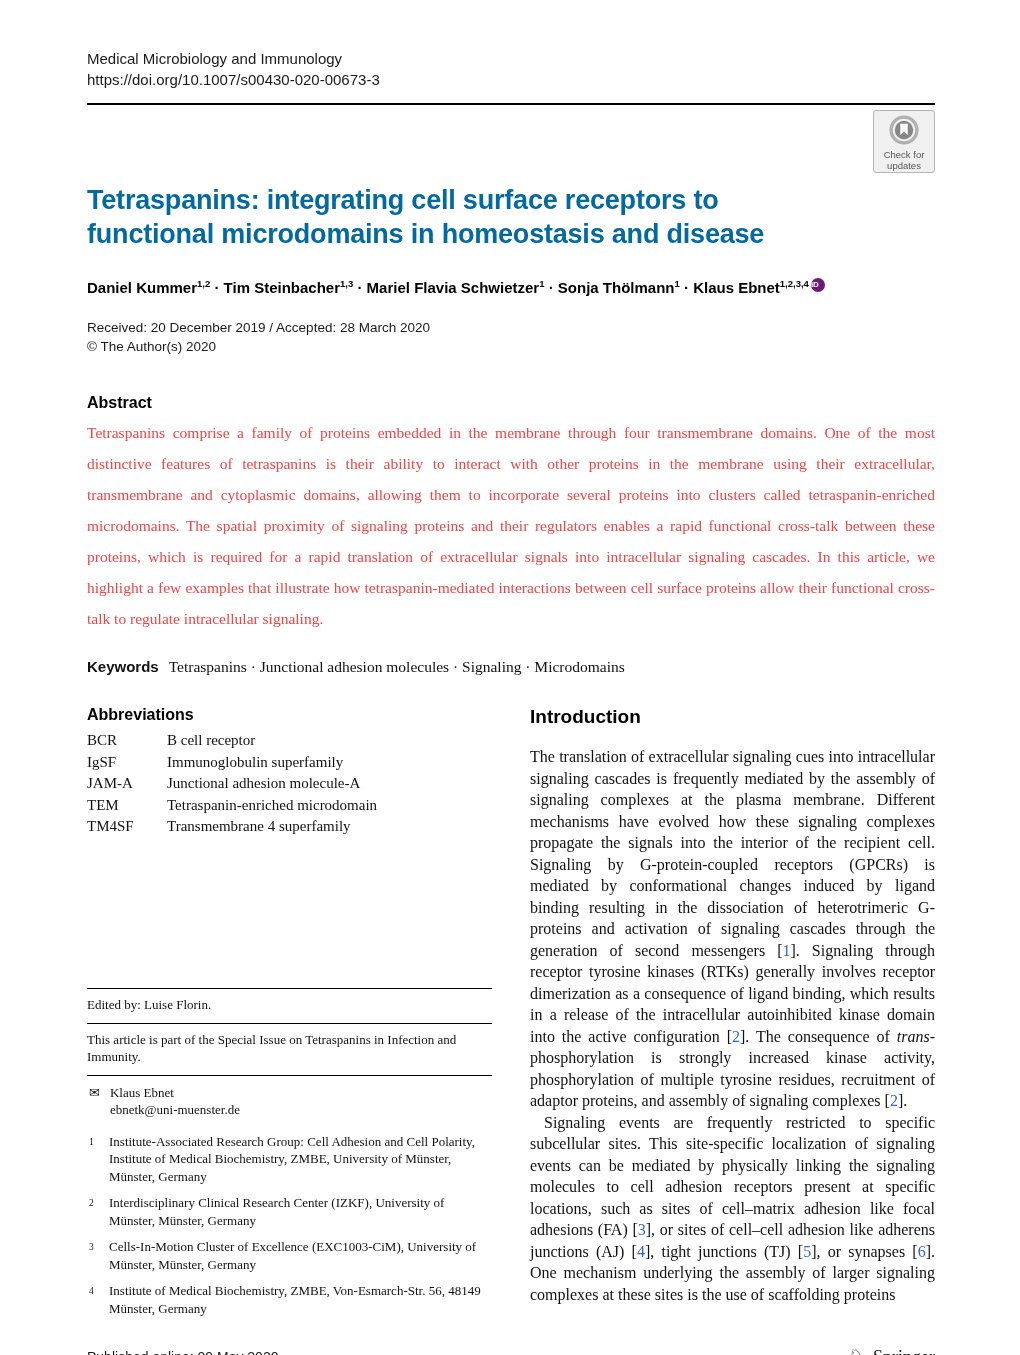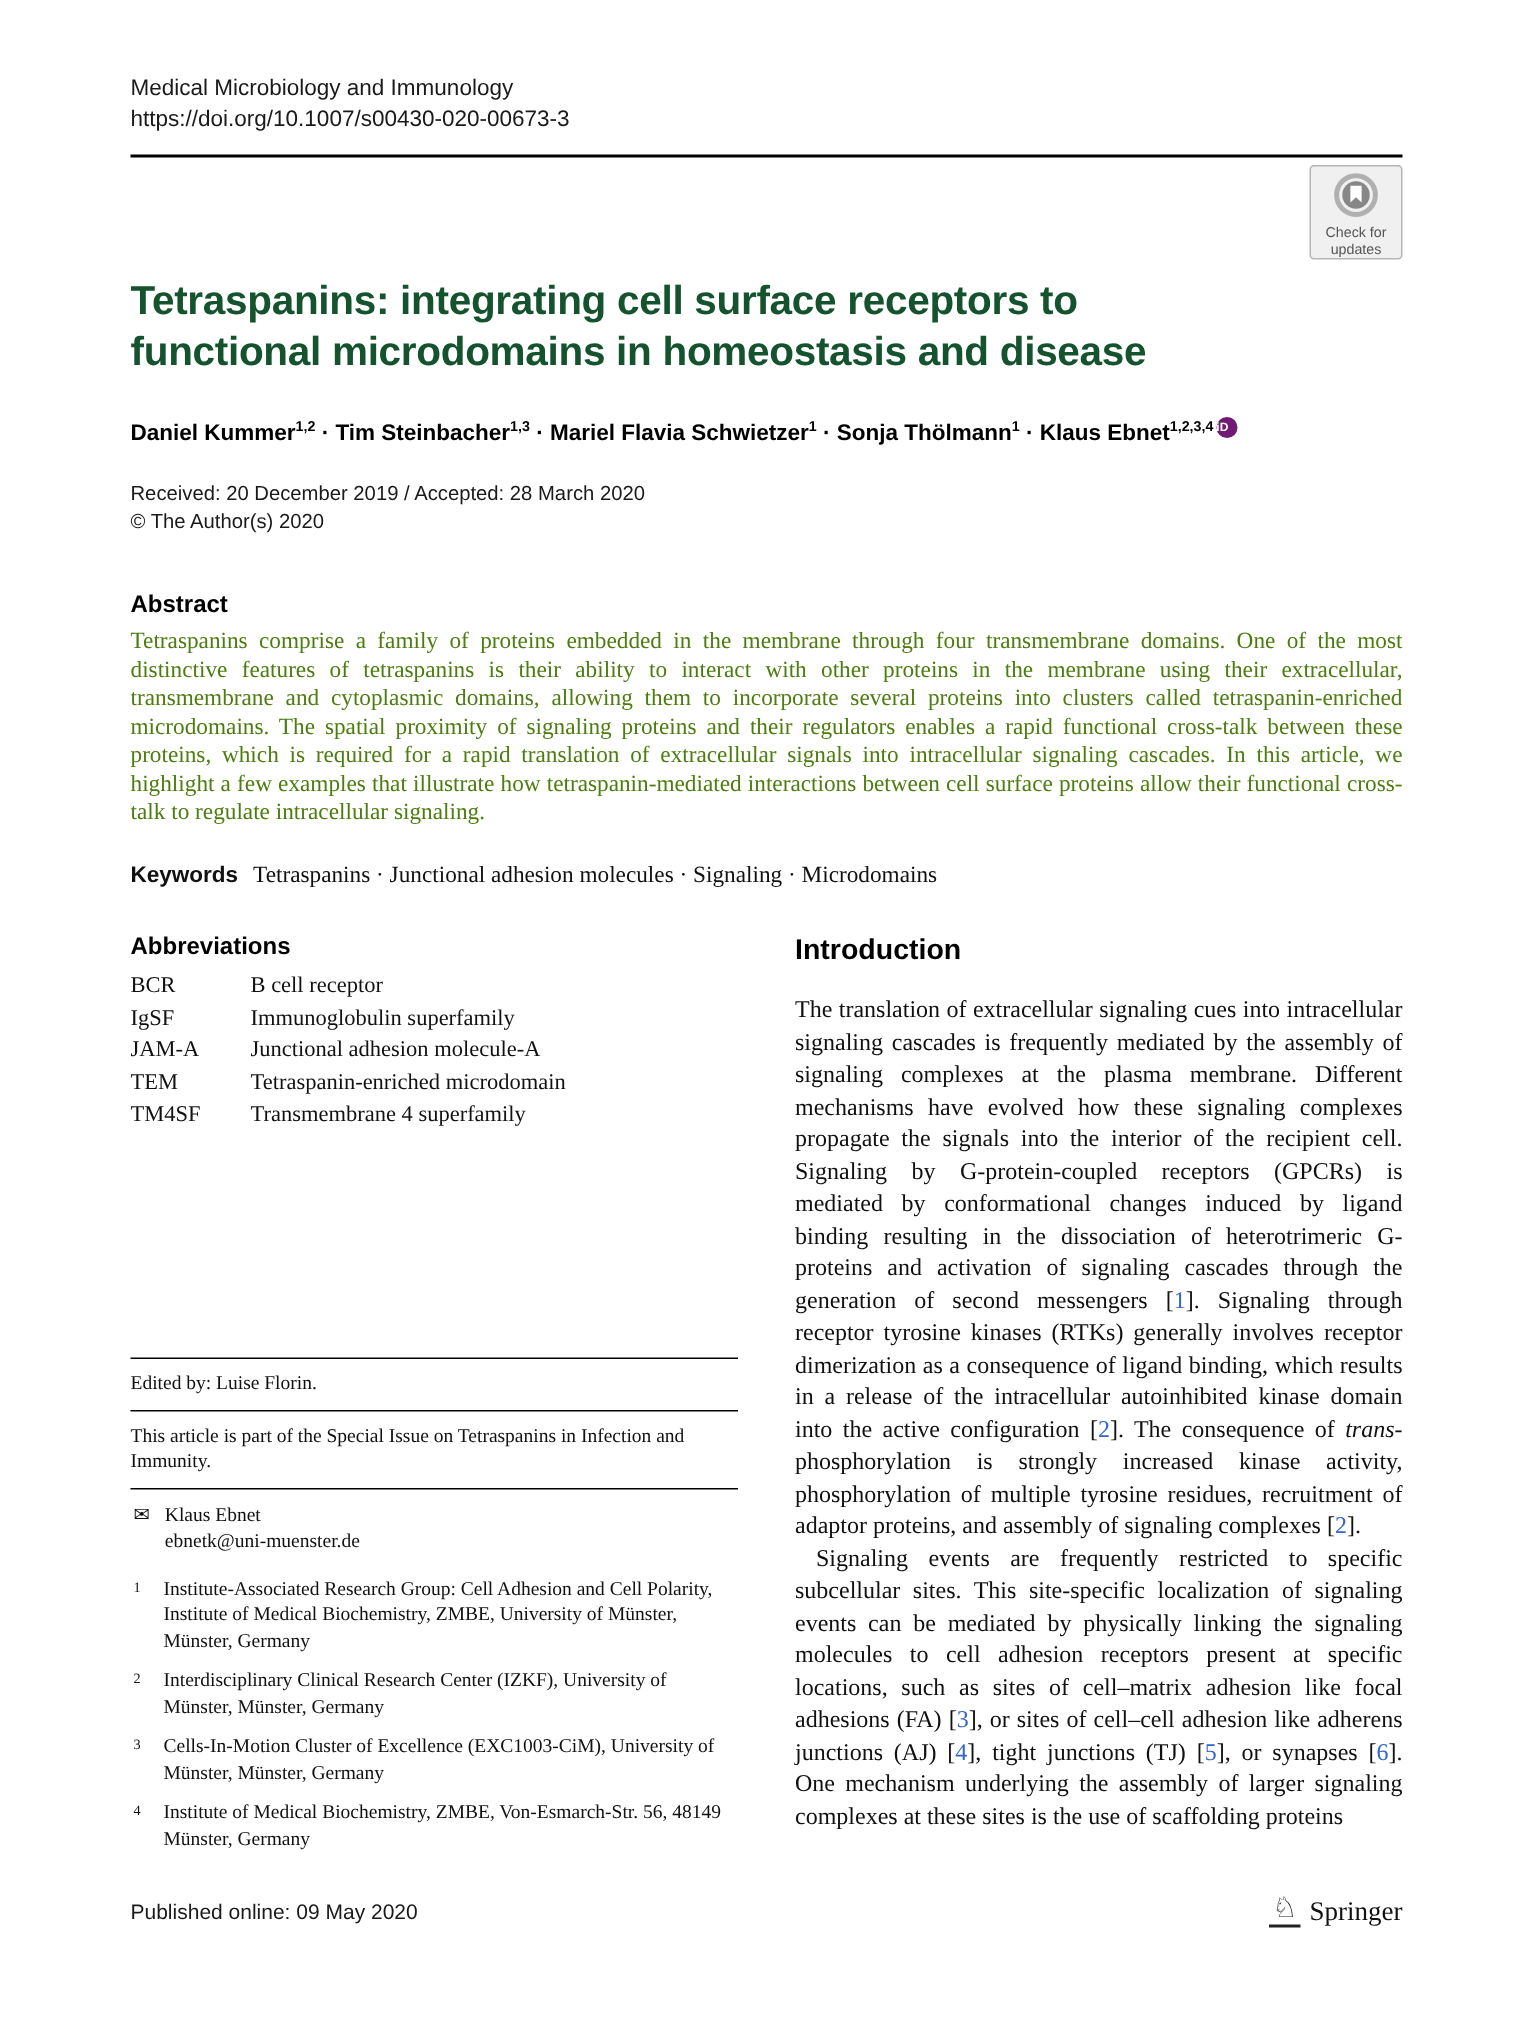--- a/index.html
+++ b/index.html
@@ -29,37 +29,37 @@
     background: #f0f0f0; border: 1px solid #b5b5b5; border-radius: 3px;
     display: flex; flex-direction: column; align-items: center; justify-content: flex-start;
     padding-top: 4px; cursor: pointer;
   }
   .cb-text { font-family: "Liberation Sans", sans-serif; font-size: 9.5px; line-height: 11px; color: #555; text-align: center; }
 
   
   .title {
     margin-top: 40px;
     font-family: "Liberation Sans", sans-serif; font-weight: 700;
-    font-size: 27px; line-height: 34px; color: #14532d; letter-spacing: -0.2px;
+    font-size: 27px; line-height: 34px; color: #0369a1; letter-spacing: -0.2px;
     max-width: 760px;
   }
   .authors-line { margin-top: 27px; font-family: "Liberation Sans", sans-serif; font-weight: 700; font-size: 15px; color: #000; }
   .author sup { font-size: 9.5px; font-weight: 700; }
   .author:not(:last-child)::after { content: "\00a0\00b7\00a0"; }
   .orcid {
     display: inline-block; width: 14px; height: 14px; border-radius: 50%;
     background: #701a75; color: #fff; font-family: "Liberation Sans", sans-serif;
     font-size: 8px; font-weight: 700; line-height: 14px;
     vertical-align: super; margin-left: 2px; cursor: pointer;
   }
   .dates { margin-top: 22px; font-family: "Liberation Sans", sans-serif; font-size: 13.5px; line-height: 19px; color: #1a1a1a; }
 
   
   .abs-head { margin-top: 38px; font-family: "Liberation Sans", sans-serif; font-weight: 700; font-size: 16px; color: #000; }
-  .abs-text { margin-top: 5px; font-size: 15.5px; line-height: 19px; text-align: justify; color: #4d7c0f; }
+  .abs-text { margin-top: 5px; font-size: 15.5px; line-height: 31px; text-align: justify; color: #ef4444; }
   .kw-line { margin-top: 24px; font-size: 15.5px; }
   .kw-label { font-family: "Liberation Sans", sans-serif; font-weight: 700; font-size: 15px; margin-right: 10px; }
 
   
   .columns { display: flex; gap: 38px; margin-top: 30px; height: 620px; }
   .col { width: 413px; display: flex; flex-direction: column; }
 
   .abbr-head { font-family: "Liberation Sans", sans-serif; font-weight: 700; font-size: 16px; color: #000; }
   .abbr-list { margin-top: 6px; font-size: 15px; line-height: 21.5px; }
   .abbr-row { display: flex; }

